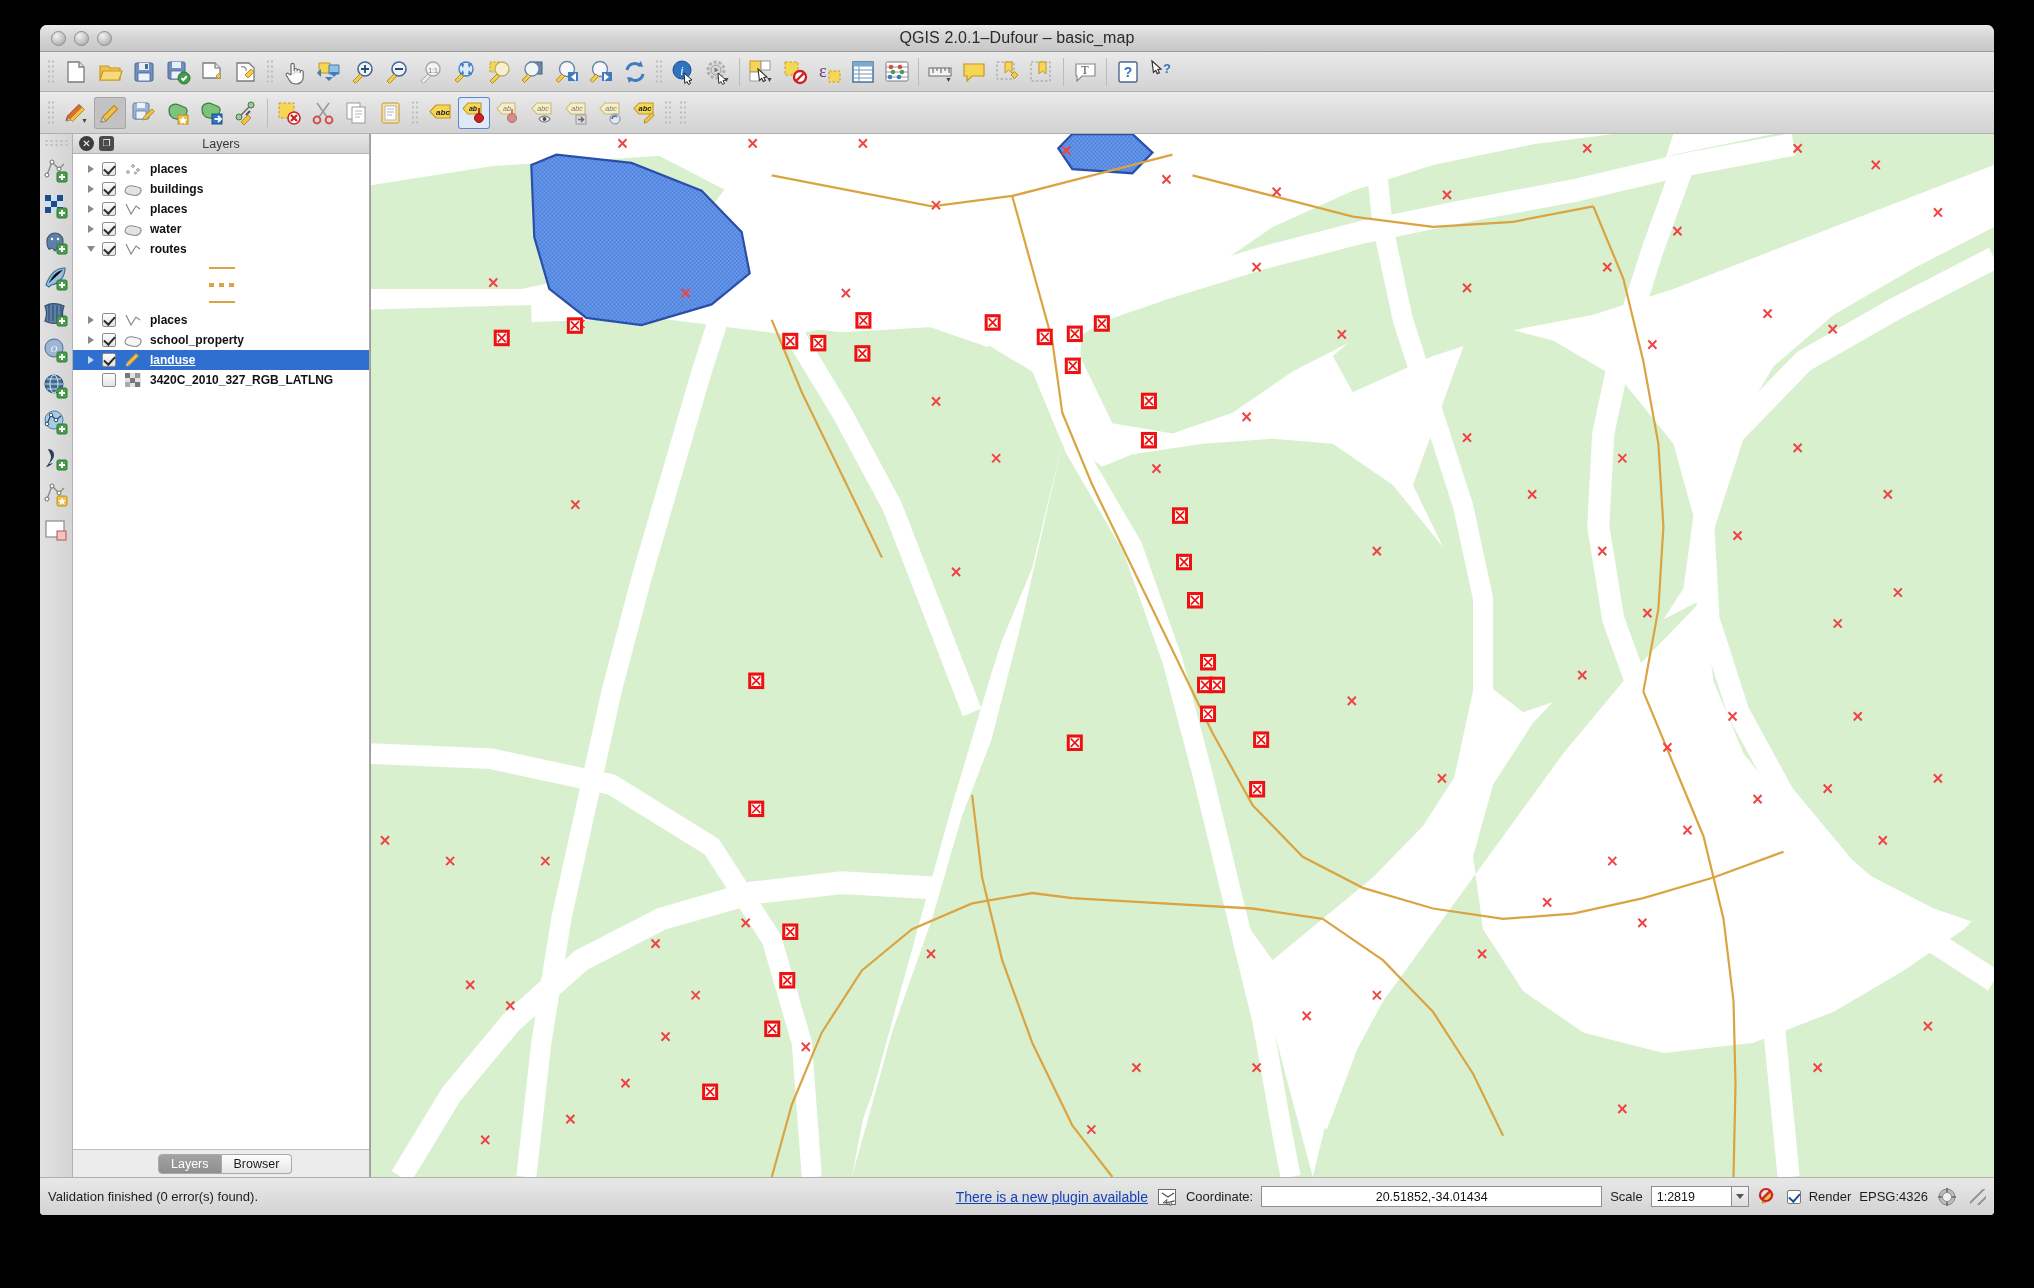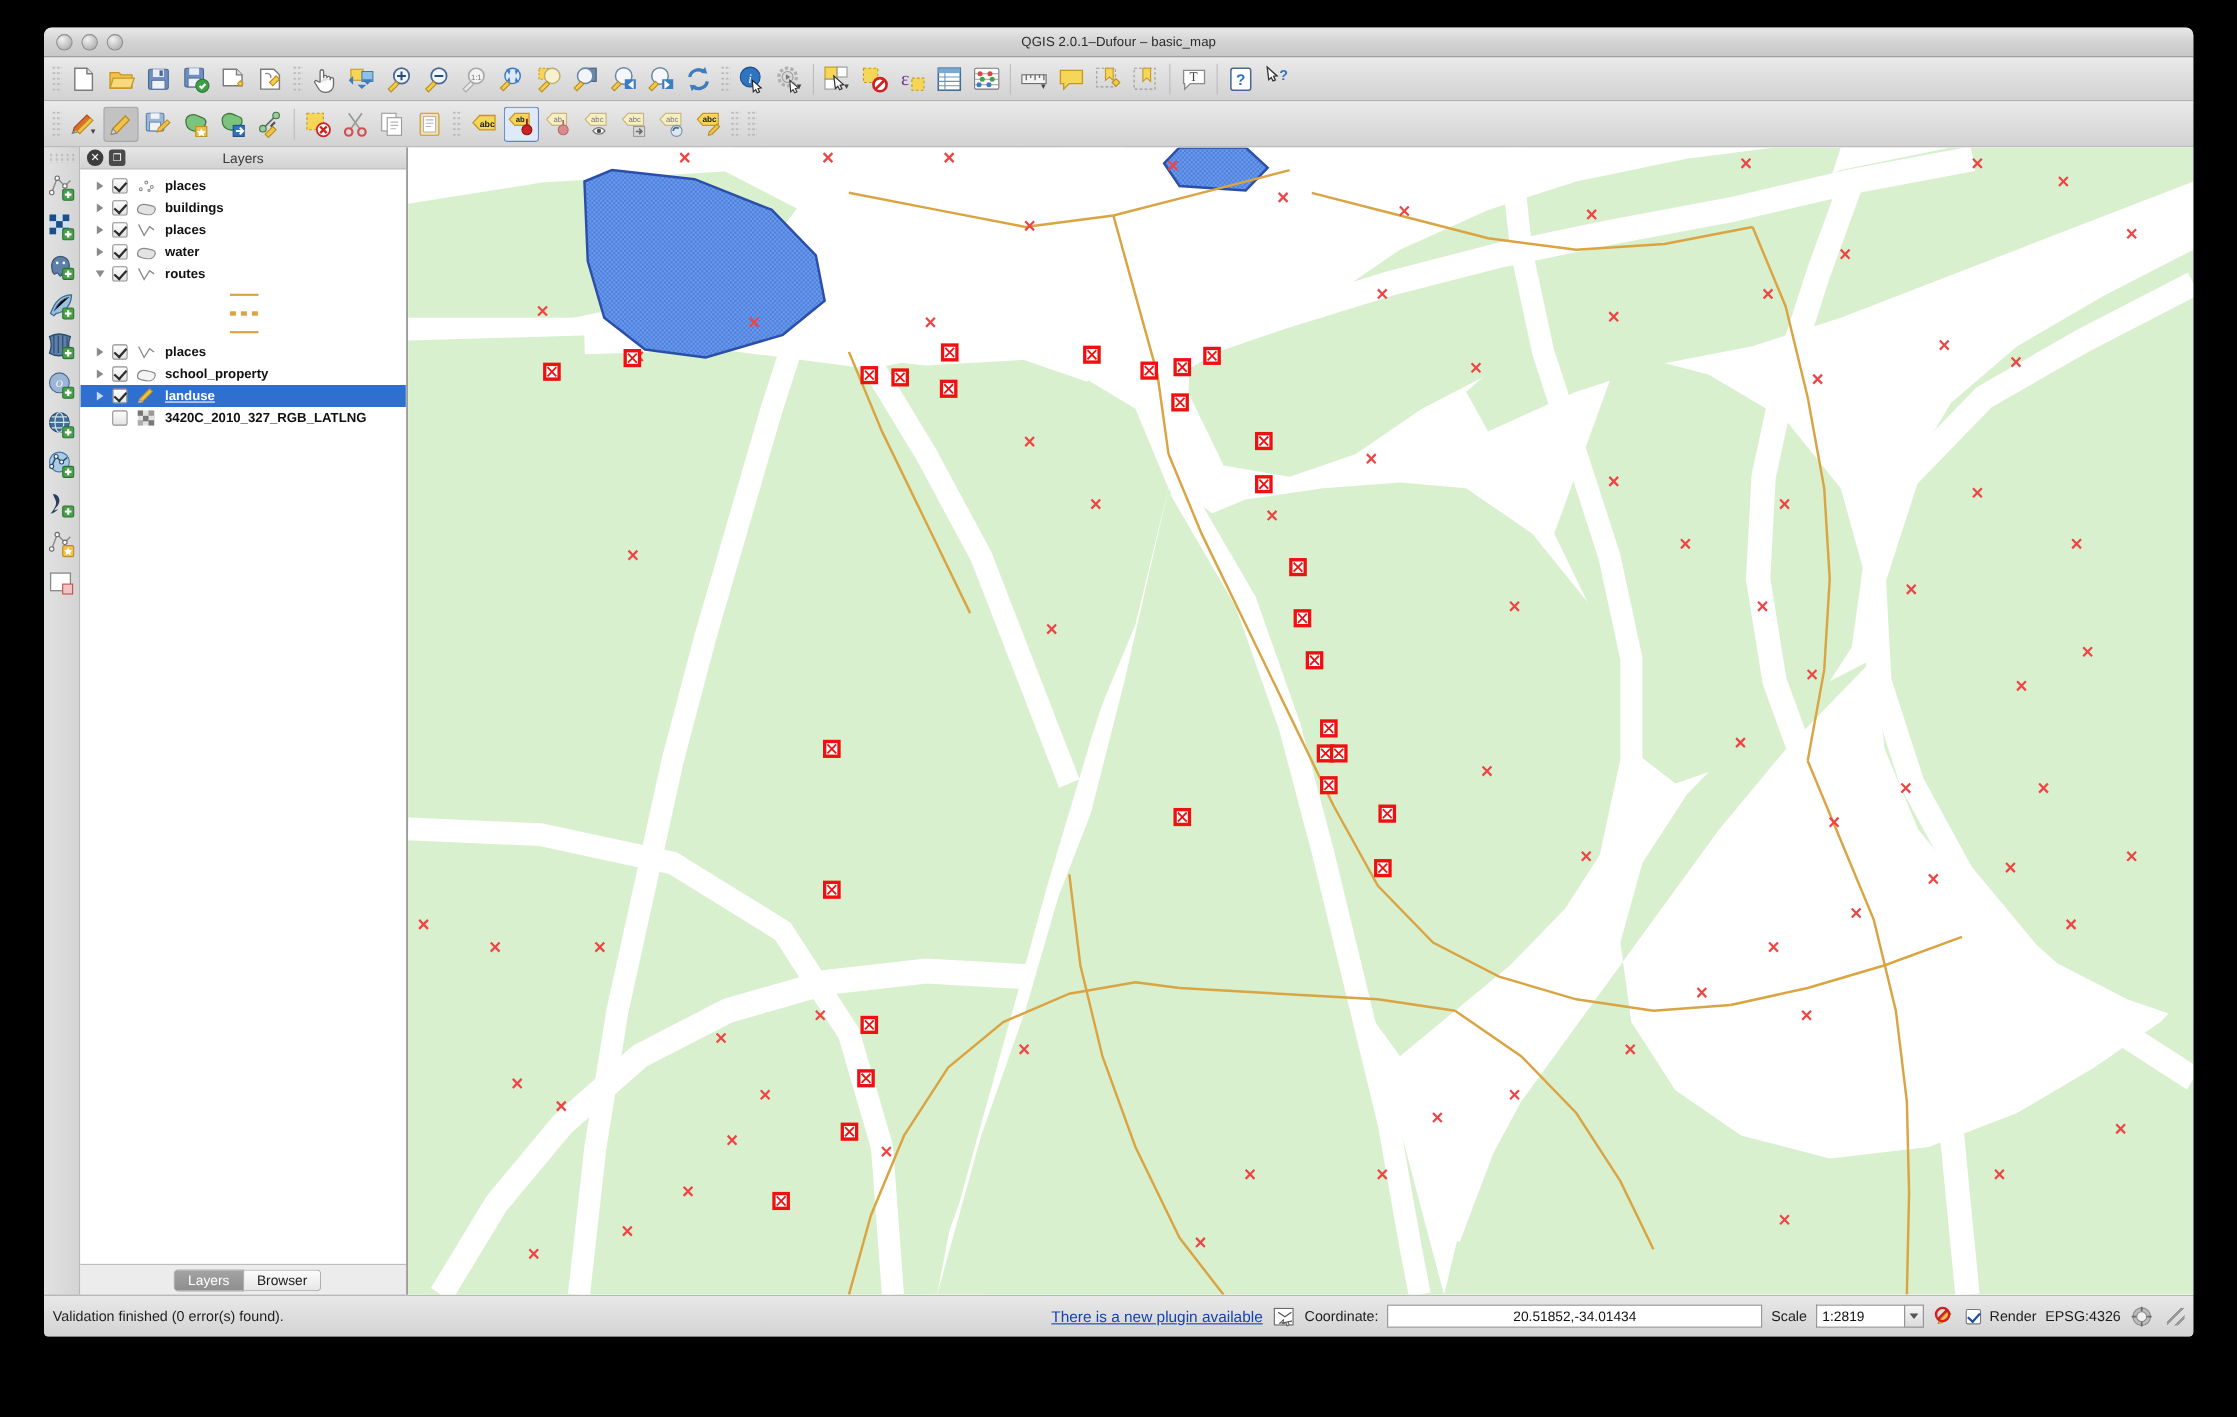--- a/index.html
+++ b/index.html
@@ -15,33 +15,33 @@
     overflow:hidden; display:flex; flex-direction:column;
   }
 
   
   .titlebar {
     height:27px; flex:0 0 27px; position:relative;
     background:linear-gradient(to bottom,#e9e9e9 0%,#d3d3d3 50%,#c8c8c8 100%);
     border-bottom:1px solid #9a9a9a;
     display:flex; align-items:center; justify-content:center;
   }
-  .title-text { font-size:12px; color:#2a2a2a; letter-spacing:.1px; }
+  .title-text { font-size:16px; color:#2a2a2a; letter-spacing:.1px; }
   .traffic { position:absolute; left:11px; top:6px; display:flex; gap:8px; }
   .light { width:15px; height:15px; border-radius:50%;
            background:radial-gradient(circle at 35% 30%,#f2f2f2,#b8b8b8 70%,#9b9b9b);
            border:1px solid #8e8e8e; }
 
   
   .toolbar {
     display:flex; align-items:center; height:40px; flex:0 0 40px;
     background:linear-gradient(to bottom,#eaeaea,#d2d2d2);
     border-bottom:1px solid #b0b0b0; padding-left:4px;
   }
-  .toolbar.second { height:42px; flex:0 0 42px; }
+  .toolbar.second { height:42px; flex:0 0 42px;font-style:italic; }
   .tb-btn { width:32px; height:32px; margin:0 1px; display:flex;
             align-items:center; justify-content:center; position:relative;
             border-radius:3px; }
   .tb-btn.active { background:#c2c2c2; box-shadow:inset 0 0 0 1px #a6a6a6; }
   .tb-btn.sel { background:#dfe9f7; box-shadow:inset 0 0 0 1px #5f87c8; }
   .grip { width:9px; height:26px; margin:0 3px; flex:0 0 9px;
           background-image:radial-gradient(circle,#b5b5b5 1px,transparent 1.2px);
           background-size:4px 5px; opacity:.85; }
   .sep { width:1px; height:28px; background:#bcbcbc; margin:0 4px; }
   .caret { position:absolute; right:1px; bottom:2px; font-size:7px; color:#444; }

